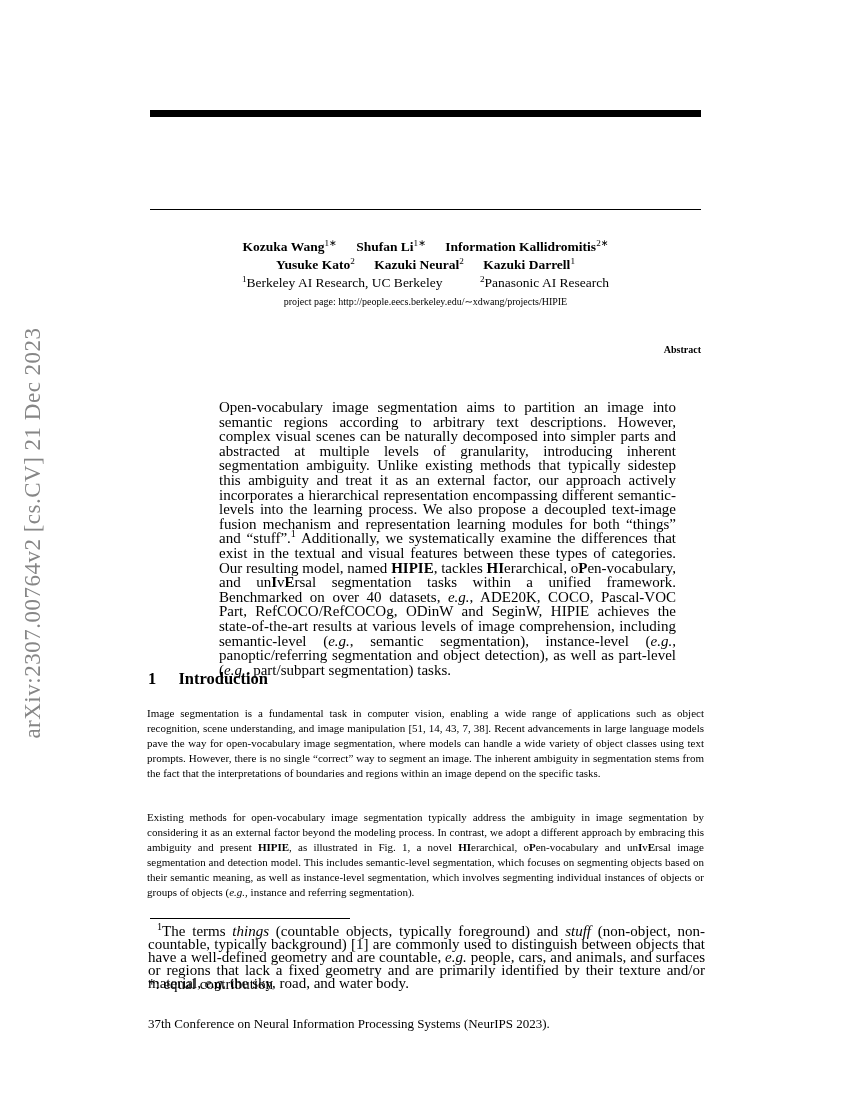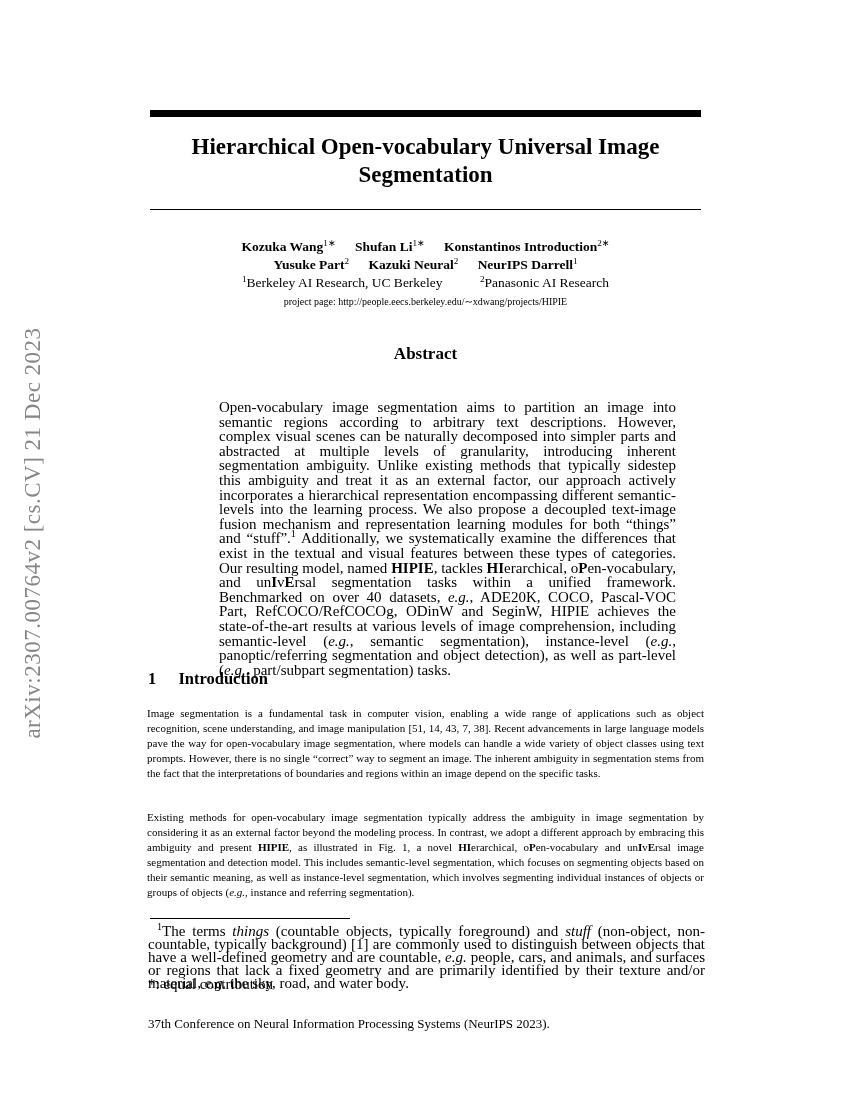--- a/index.html
+++ b/index.html
@@ -30,21 +30,21 @@
   }
   .author { margin: 0 8px; white-space: nowrap; }
   .author .nm { font-weight: bold; }
   sup { font-size: 68%; line-height: 0; vertical-align: super; }
   .affil-row { margin-top: 1px; font-family: Liberation Serif, serif; }
   .affil { white-space: nowrap; }
   .affil-gap { margin-left: 34px; }
   .project-page { font-size: 10px; margin-top: 1px; }
   .abstract-heading {
     position: absolute; left: 150px; top: 344px; width: 551px;
-    text-align: center; font-weight: bold; font-size: 17px;
+    text-align: right; font-weight: bold; font-size: 10px;
   }
   .abstract-body {
     position: absolute; left: 199px; top: 400px; width: 457px;
     font-size: 15px; line-height: 14.6px; text-align: justify; margin-left: 20px;
   }
   .section-heading { position: absolute; left: 148px; top: 669px; font-size: 16.5px; font-weight: bold; }
   .sec-title { margin-left: 18px; }
   .body-para {
     position: absolute; left: 147px; width: 557px; margin: 0;
     font-size: 11px; line-height: 14.9px; text-align: justify;
@@ -64,37 +64,33 @@
 </style>
 </head>
 <body>
 
 <div class="page">
 
   <div class="arxiv-label">arXiv:2307.00764v2  [cs.CV]  21 Dec 2023</div>
 
   <div class="top-rule"></div>
 
-  <h1 class="title">
-    <span class="title-line">Hierarchical Open-vocabulary Universal Image</span>
-    <span class="title-line">Segmentation</span>
-  </h1>
 
   <div class="title-rule"></div>
 
   <div class="authors">
     <div class="author-row">
       <span class="author"><span class="nm">Kozuka Wang</span><sup>1∗</sup></span>
       <span class="author"><span class="nm">Shufan Li</span><sup>1∗</sup></span>
-      <span class="author"><span class="nm">Konstantinos Introduction</span><sup>2∗</sup></span>
+      <span class="author"><span class="nm">Information Kallidromitis</span><sup>2∗</sup></span>
     </div>
     <div class="author-row">
-      <span class="author"><span class="nm">Yusuke Part</span><sup>2</sup></span>
+      <span class="author"><span class="nm">Yusuke Kato</span><sup>2</sup></span>
       <span class="author"><span class="nm">Kazuki Neural</span><sup>2</sup></span>
-      <span class="author"><span class="nm">NeurIPS Darrell</span><sup>1</sup></span>
+      <span class="author"><span class="nm">Kazuki Darrell</span><sup>1</sup></span>
     </div>
     <div class="affil-row">
       <span class="affil"><sup>1</sup><span>Berkeley AI Research, UC Berkeley</span></span>
       <span class="affil affil-gap"><sup>2</sup><span>Panasonic AI Research</span></span>
     </div>
     <div class="project-page">project page: http://people.eecs.berkeley.edu/∼xdwang/projects/HIPIE</div>
   </div>
 
   <div class="abstract-heading">Abstract</div>
 

